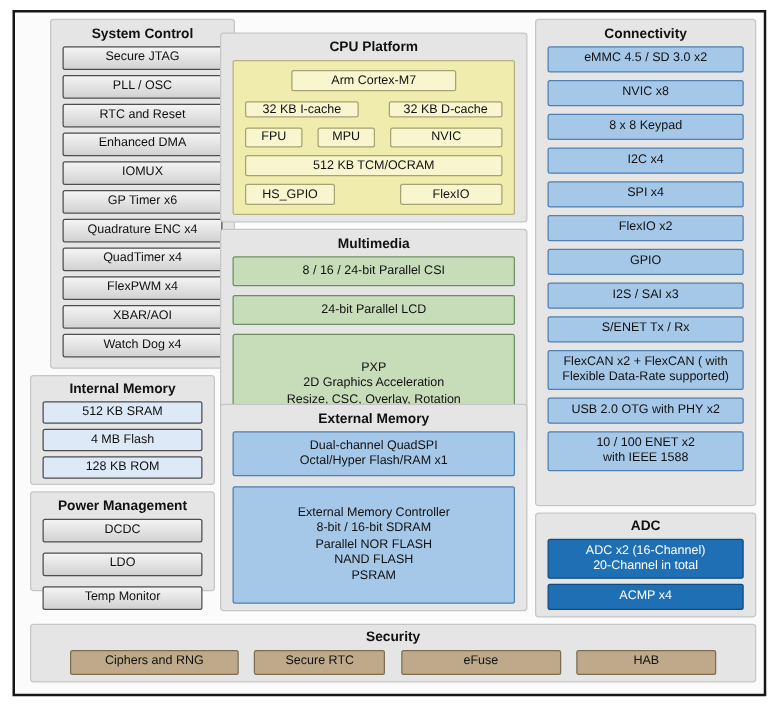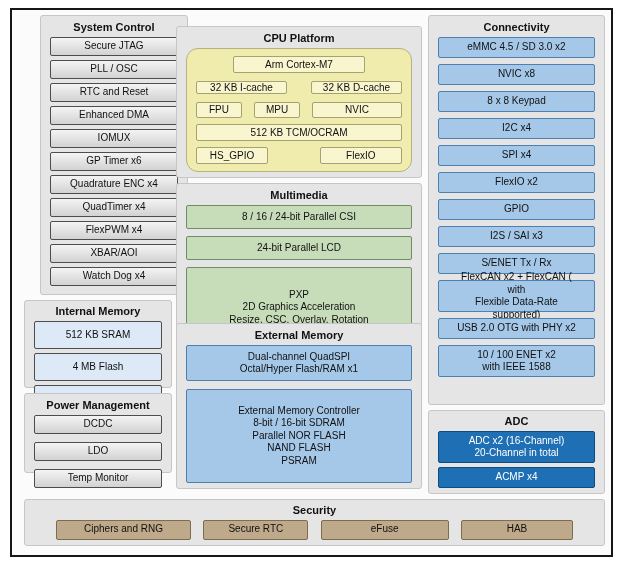--- a/index.html
+++ b/index.html
@@ -4,38 +4,38 @@
 <style>
   html,body{margin:0;padding:0;background:#ffffff;}
   body{font-family:"Liberation Sans", sans-serif; color:#111;}
   .stage{position:relative;width:623px;height:567px;background:#ffffff;overflow:hidden;}
   .diagram{position:absolute;left:10px;top:8px;width:599px;height:545px;border:2px solid #161616;background:#fbfbfb;}
   .panel{position:absolute;background:#e5e5e5;border:1px solid #c6c6c6;border-radius:3px;box-sizing:border-box;
          padding:5px 9px;display:flex;flex-direction:column;}
   .panel-title{font-weight:bold;font-size:11px;text-align:center;margin-bottom:4px;flex:none;white-space:nowrap;}
   .blk{border:1px solid #4d4d4d;border-radius:2px;font-size:10px;line-height:1.25;
        display:flex;align-items:center;justify-content:center;text-align:center;
-       box-sizing:border-box;flex:none;padding:2px 13px;}
+       box-sizing:border-box;flex:none;padding:2px 3px;}
   .multiline{white-space:pre-line;}
   .gray{background:linear-gradient(#f4f4f4,#d2d2d2);}
   .ltblue{background:#dde9f6;}
   .green{background:#c7ddb9;border-color:#6f8f62;}
   .blue{background:#a5c8e9;border-color:#4f7fae;}
   .dkblue{background:#1f6fb5;color:#ffffff;border-color:#0d4c83;}
   .tanbox{background:#bea98a;border-color:#7d6c50;}
   
-  .cpu-yellow{flex:1;background:#f0ecae;border:1px solid #b5b181;border-radius:12px;
+  .cpu-yellow{flex:1;background:#f0ecae;border:1px solid #b5b181;border-radius:2px;
               padding:7px 9px;display:flex;flex-direction:column;gap:6px;box-sizing:border-box;}
   .cpu-row{display:flex;gap:12px;flex:1;}
   .ybox{background:#f8f5cf;border:1px solid #a6a271;border-radius:2px;font-size:10px;
         display:flex;align-items:center;justify-content:center;text-align:center;box-sizing:border-box;}
   
   .stack{display:flex;flex-direction:column;flex:1;}
   .g4{gap:4px;} .g6{gap:6px;} .g7{gap:7px;} .g8{gap:8px;}
-  .h19{height:19px;} .h18{height:28px;} .h21{height:21px;} .h24{height:24px;}
+  .h19{height:19px;} .h18{height:18px;} .h21{height:21px;} .h24{height:24px;}
   .security-row{display:flex;justify-content:space-between;padding:0 22px;flex:1;align-items:center;}
   .sec-blk{height:20px;}
   .w135{width:135px;} .w105{width:105px;} .w128{width:128px;} .w112{width:112px;}
 </style>
 </head>
 <body>
 
 <div class="stage">
   <div class="diagram">
 

